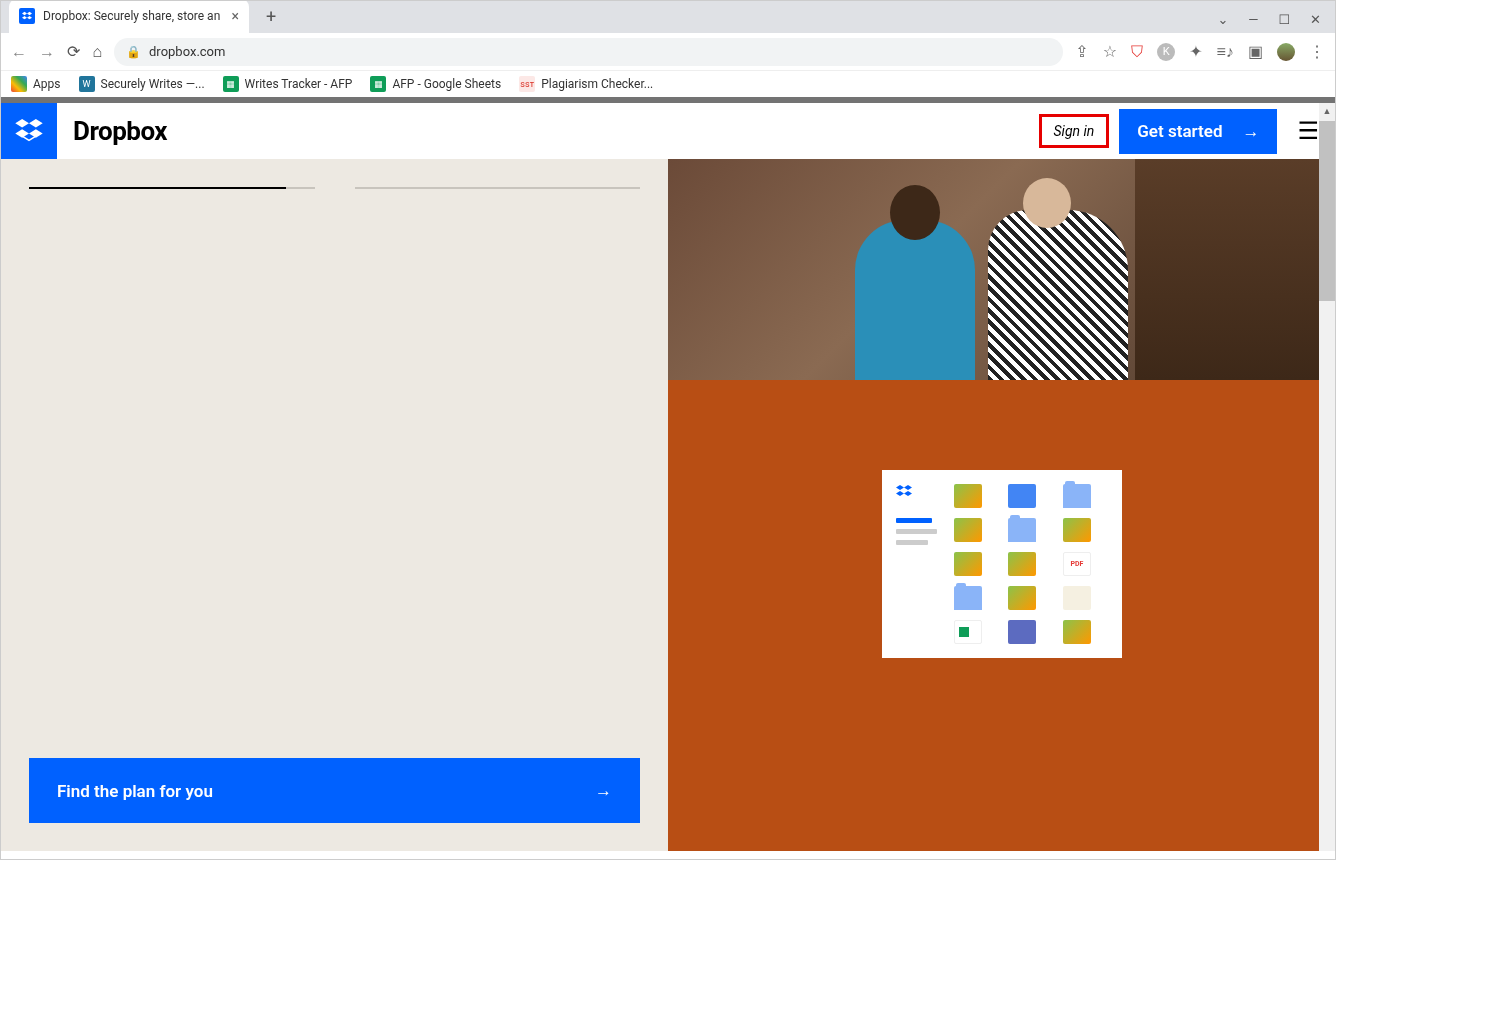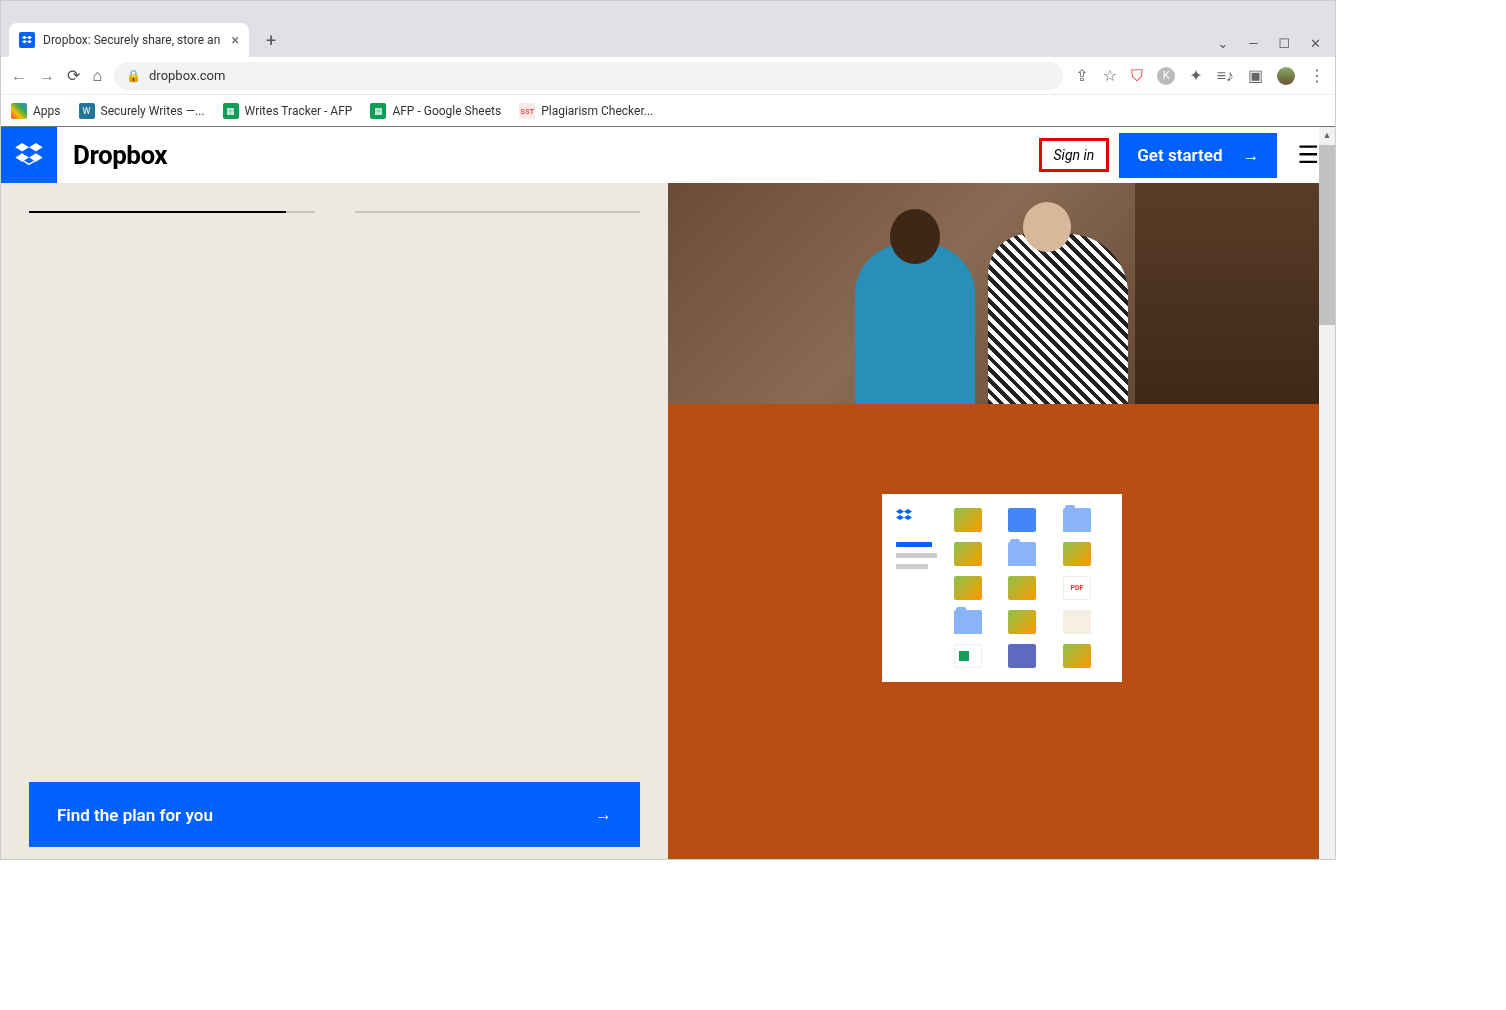--- a/index.html
+++ b/index.html
@@ -1,37 +1,37 @@
 <!DOCTYPE html>
 <html><head>
 <meta charset="utf-8">
 <style>
 * { margin:0; padding:0; box-sizing:border-box; font-family:-apple-system,BlinkMacSystemFont,"Segoe UI",Roboto,sans-serif; }
 body { width:1336px; height:860px; background:#fff; overflow:hidden; border:1px solid #ccc; }
 
 
-.chrome-top { background:#dfe1e5; height:56px; display:flex; align-items:flex-end; }
+.chrome-top { background:#dfe1e5; height:32px; display:flex; align-items:flex-end; }
 .tab { background:#fff; height:34px; width:240px; margin-left:8px; border-radius:8px 8px 0 0; display:flex; align-items:center; padding:0 10px; gap:8px; font-size:12px; color:#333; }
 .tab-favicon { width:16px; height:16px; background:#0061ff; border-radius:2px; display:flex; align-items:center; justify-content:center; }
 .tab-favicon svg { width:10px; height:10px; fill:#fff; }
 .tab-title { flex:1; white-space:nowrap; overflow:hidden; text-overflow:ellipsis; }
 .tab-close { color:#666; font-size:14px; cursor:pointer; }
 .new-tab { width:28px; height:28px; display:flex; align-items:center; justify-content:center; color:#555; font-size:18px; margin-left:8px; margin-bottom:3px; cursor:pointer; }
 .window-controls { margin-left:auto; display:flex; align-items:center; gap:20px; padding-right:14px; padding-bottom:6px; color:#555; }
 .window-controls span { cursor:pointer; font-size:13px; }
 
 .addr-bar { height:38px; background:#fff; display:flex; align-items:center; padding:0 10px; gap:12px; border-bottom:1px solid #eee; }
 .nav-btn { color:#888; font-size:16px; cursor:pointer; }
 .nav-btn.active { color:#555; }
 .url-field { flex:1; height:28px; background:#f1f3f4; border-radius:14px; display:flex; align-items:center; padding:0 12px; gap:8px; font-size:13px; color:#333; }
 .lock { color:#666; font-size:12px; }
 .right-icons { display:flex; align-items:center; gap:14px; color:#666; }
 .right-icons span, .right-icons svg { cursor:pointer; }
 
-.bookmarks { height:32px; background:#fff; display:flex; align-items:center; padding:0 10px; gap:18px; font-size:12px; color:#333; border-bottom:1px solid #737373; }
+.bookmarks { height:32px; background:#fff; display:flex; align-items:center; padding:0 10px; gap:18px; font-size:12px; color:#333; border-bottom:6px solid #737373; }
 .bm { display:flex; align-items:center; gap:6px; cursor:pointer; }
 .bm-icon { width:16px; height:16px; border-radius:2px; display:flex; align-items:center; justify-content:center; font-size:9px; color:#fff; }
 .apps-icon { background:linear-gradient(45deg,#ea4335,#fbbc05,#34a853,#4285f4); }
 
 
 .page { height:calc(100% - 110px); overflow-y:auto; position:relative; }
 .site-header { height:56px; display:flex; align-items:center; padding:0 0 0 0; }
 .logo-box { width:56px; height:56px; background:#0061ff; display:flex; align-items:center; justify-content:center; }
 .logo-box svg { width:28px; height:24px; fill:#fff; }
 .brand { font-size:26px; font-weight:700; margin-left:16px; letter-spacing:-0.5px; }

